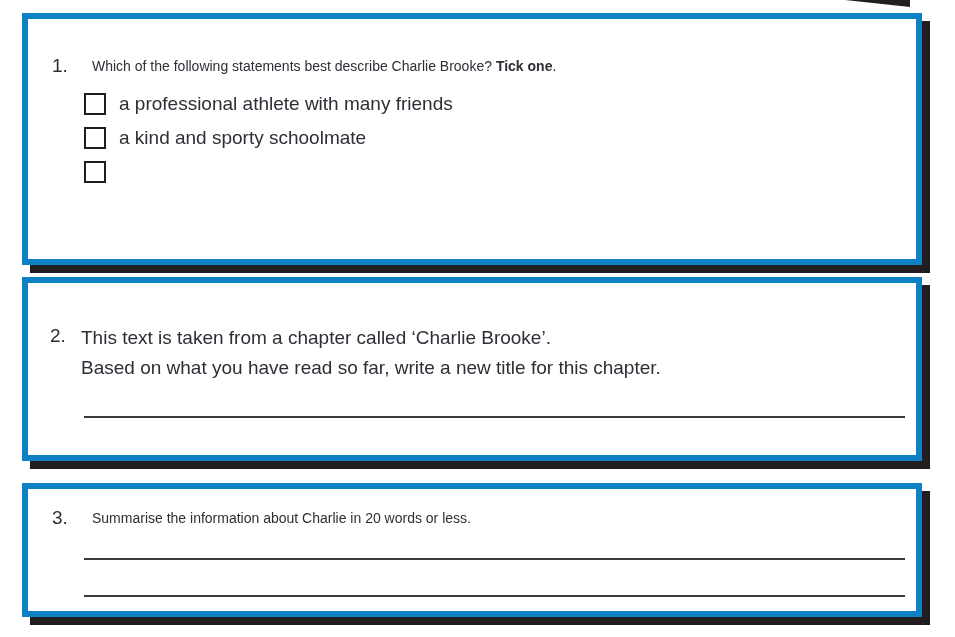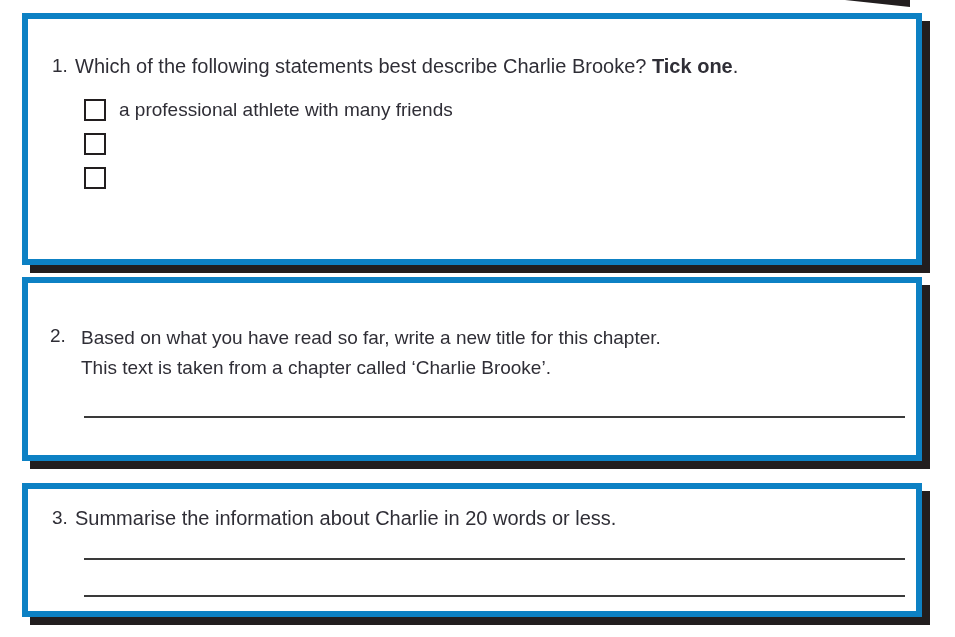--- a/index.html
+++ b/index.html
@@ -47,29 +47,29 @@
   .qbox-2 .q-row { margin: 40px 0 0 22px; }
   .qbox-3 .q-row { margin: 16px 0 0 24px; }
 
   .q-num {
     flex: 0 0 auto;
     width: 22px;
     font-size: 19px;
     line-height: 26px;
   }
   .q-text {
-    margin-left: 1px;
-    font-size: 20px;
+    margin-left: 18px;
+    font-size: 14px;
     line-height: 26px;
   }
   .q-text strong { font-weight: 700; }
   .q-lines { margin-left: 9px; font-size: 19px; line-height: 30px; }
 
   .options { margin: 14px 0 0 56px; }
-  .option-row { display: flex; align-items: center; height: 34px; }
+  .option-row { display: flex; align-items: flex-start; height: 34px; }
   .checkbox {
     flex: 0 0 auto;
     width: 22px;
     height: 22px;
     border: 2px solid var(--checkbox-border);
     background: #ffffff;
   }
   .option-label { margin-left: 13px; font-size: 19px; }
 
   .answer-line {
@@ -95,33 +95,34 @@
       <span class="q-num">1.</span>
       <p class="q-text"><span>Which of the following statements best describe Charlie Brooke? </span><strong>Tick one</strong><span>.</span></p>
     </div>
     <div class="options">
       <div class="option-row">
         <span class="checkbox"></span>
         <span class="option-label">a professional athlete with many friends</span>
       </div>
       <div class="option-row">
         <span class="checkbox"></span>
+        <span class="option-label">a kind and sporty schoolmate</span>
       </div>
       <div class="option-row">
         <span class="checkbox"></span>
       </div>
     </div>
   </section>
 
   <section class="qbox qbox-2">
     <div class="q-row">
       <span class="q-num">2.</span>
       <div class="q-lines">
+        <div>This text is taken from a chapter called ‘Charlie Brooke’.</div>
         <div>Based on what you have read so far, write a new title for this chapter.</div>
-        <div>This text is taken from a chapter called ‘Charlie Brooke’.</div>
       </div>
     </div>
     <div class="answer-line"></div>
   </section>
 
   <section class="qbox qbox-3">
     <div class="q-row">
       <span class="q-num">3.</span>
       <p class="q-text">Summarise the information about Charlie in 20 words or less.</p>
     </div>

